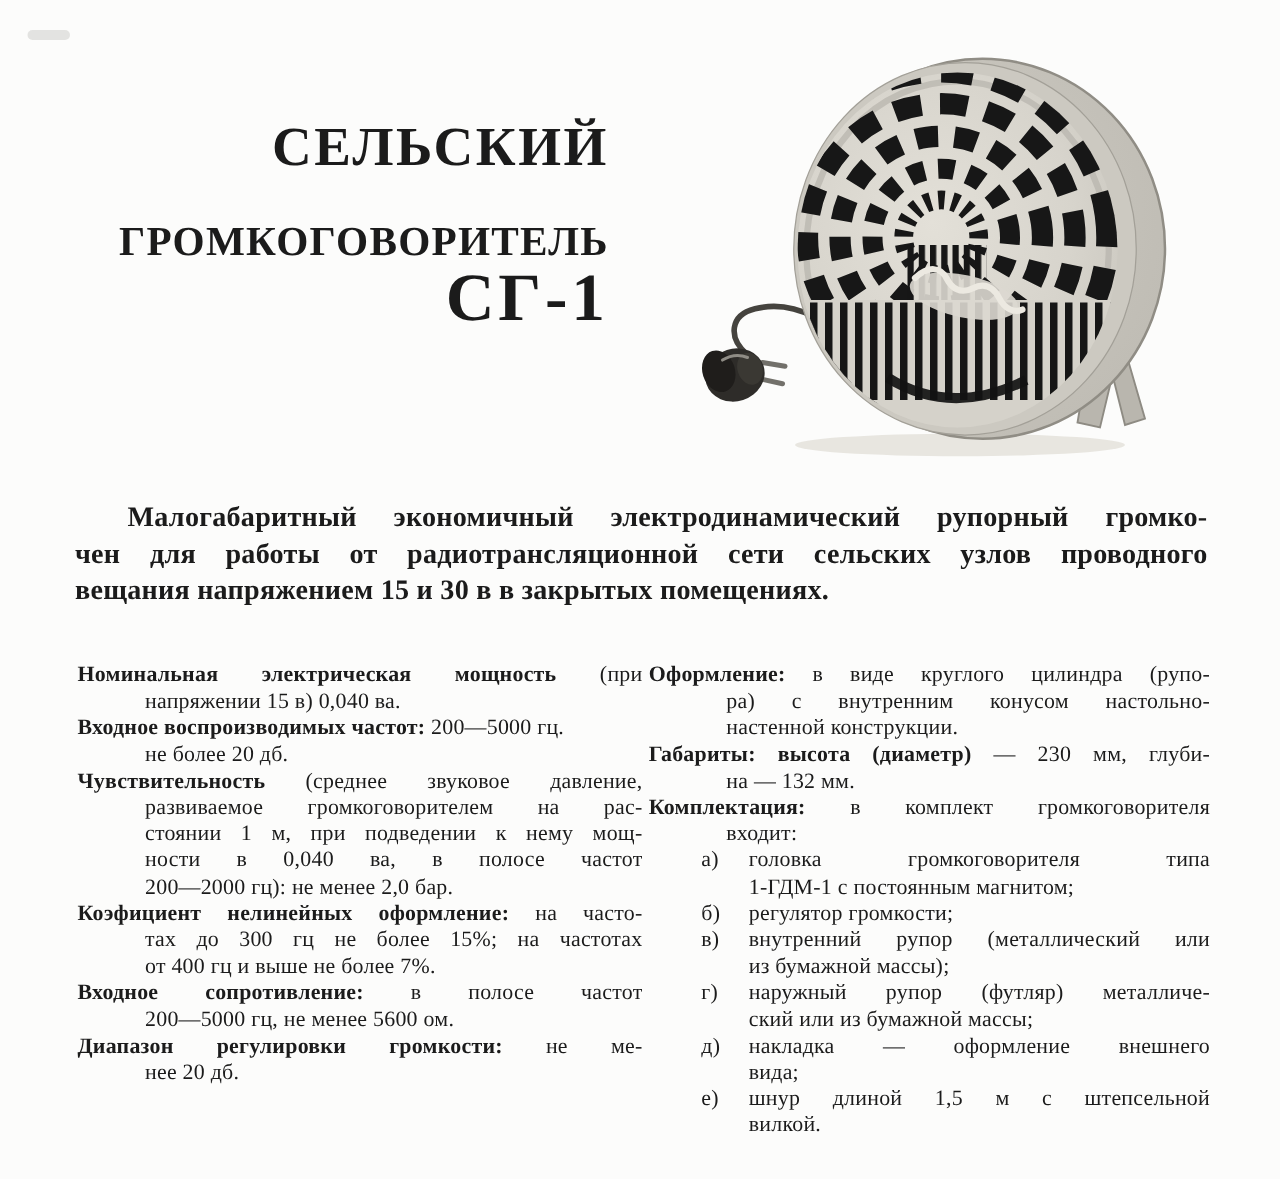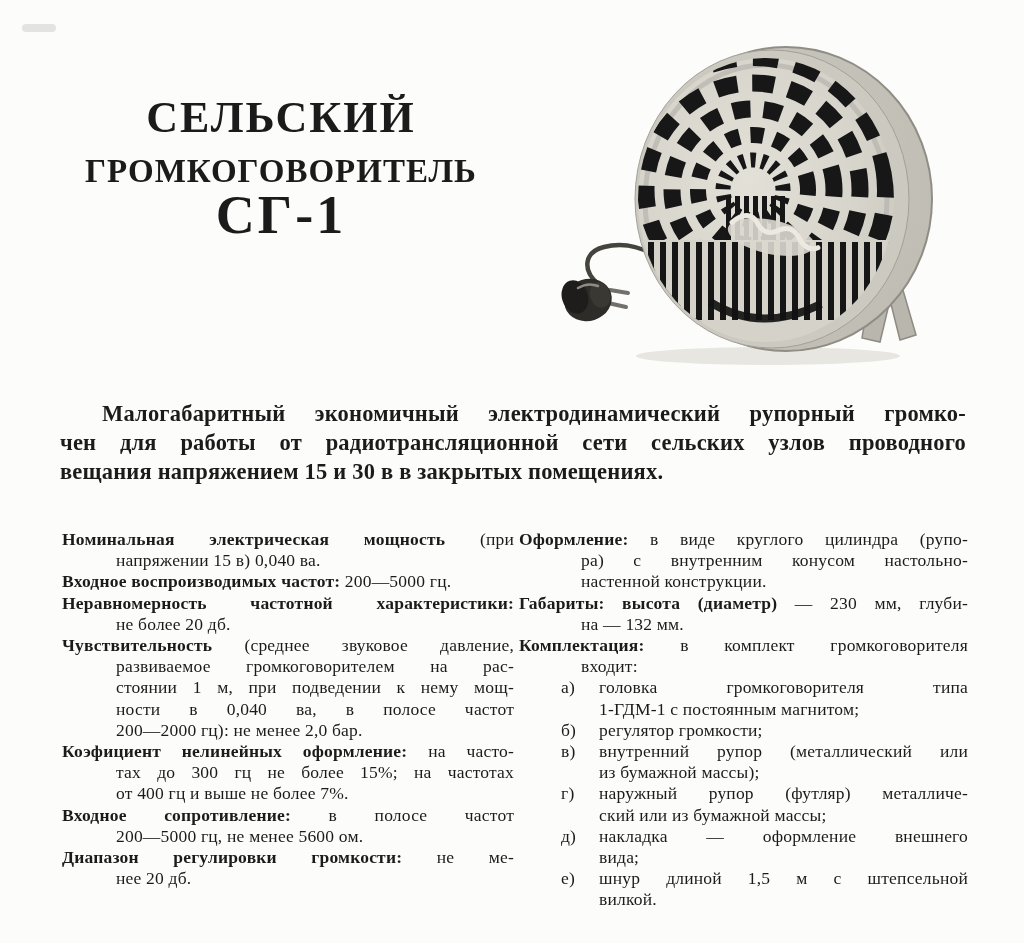--- a/index.html
+++ b/index.html
@@ -6,23 +6,23 @@
   html,body{margin:0;padding:0}
   body{
     width:1024px;height:943px;position:relative;overflow:hidden;
     background:var(--paper,#fcfcfb);
     color:var(--ink,#1b1b1b);
     font-family:"Liberation Serif","DejaVu Serif",serif;
   }
   .smudge{position:absolute;left:22px;top:24px;width:34px;height:8px;background:#d9d9d6;border-radius:4px;opacity:.7}
 
   
-  .title-block{position:absolute;left:75px;top:96px;width:412px;text-align:center;font-weight:700;line-height:1}
+  .title-block{position:absolute;left:75px;top:96px;width:412px;text-align:right;font-weight:700;line-height:1}
   .title-line1{font-size:44px;letter-spacing:2px}
-  .title-line2{font-size:33px;margin-top:15px;letter-spacing:1px}
+  .title-line2{font-size:33px;margin-top:38px;letter-spacing:1px}
   .title-line3{font-size:54px;letter-spacing:3px}
 
   
   .photo-wrap{position:absolute;left:528px;top:4px;width:470px;height:372px}
 
   
   .intro{position:absolute;left:60px;top:399px;width:906px;font-weight:700;font-size:22.5px;line-height:29px;letter-spacing:.2px}
   .iline{text-align:justify;text-align-last:justify}
   .iline.first{text-indent:42px}
   .iline.last{text-align-last:left}
@@ -131,21 +131,20 @@
 
 <div class="col col-left">
     <div class="entry">
       <div class="sline j"><span class="term">Номинальная электрическая мощность</span> (при</div>
       <div class="sline cont">напряжении 15 в) 0,040 ва.</div>
     </div>
     <div class="entry">
       <div class="sline"><span class="term">Входное воспроизводимых частот:</span> 200—5000 гц.</div>
     </div>
     <div class="entry">
-      <div class="sline j"><span class="term">Неравномерность частотной характеристики:</span></div>
       <div class="sline cont">не более 20 дб.</div>
     </div>
     <div class="entry">
       <div class="sline j"><span class="term">Чувствительность</span> (среднее звуковое давление,</div>
       <div class="sline cont j">развиваемое громкоговорителем на рас-</div>
       <div class="sline cont j">стоянии 1 м, при подведении к нему мощ-</div>
       <div class="sline cont j">ности в 0,040 ва, в полосе частот</div>
       <div class="sline cont">200—2000 гц): не менее 2,0 бар.</div>
     </div>
     <div class="entry">

